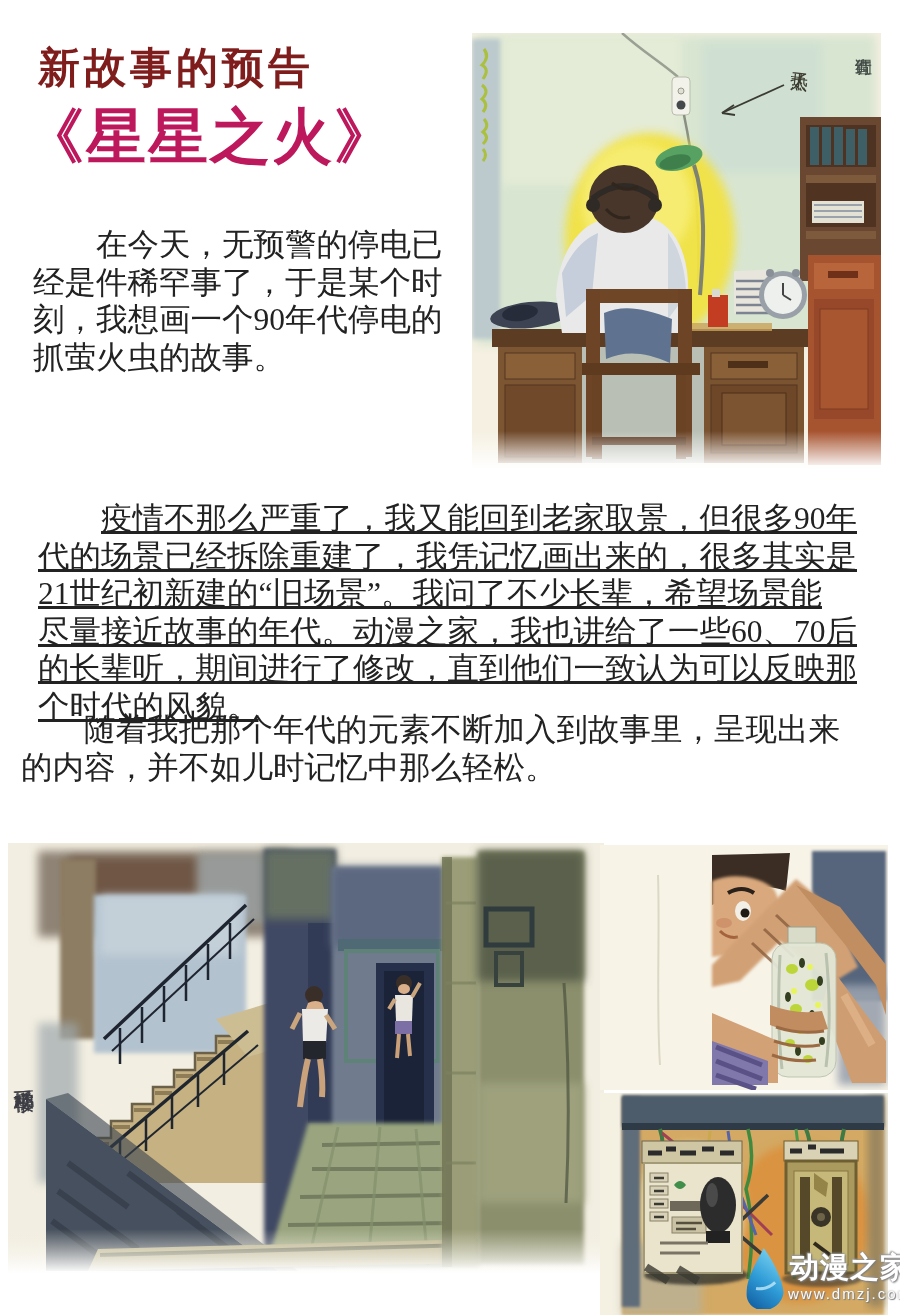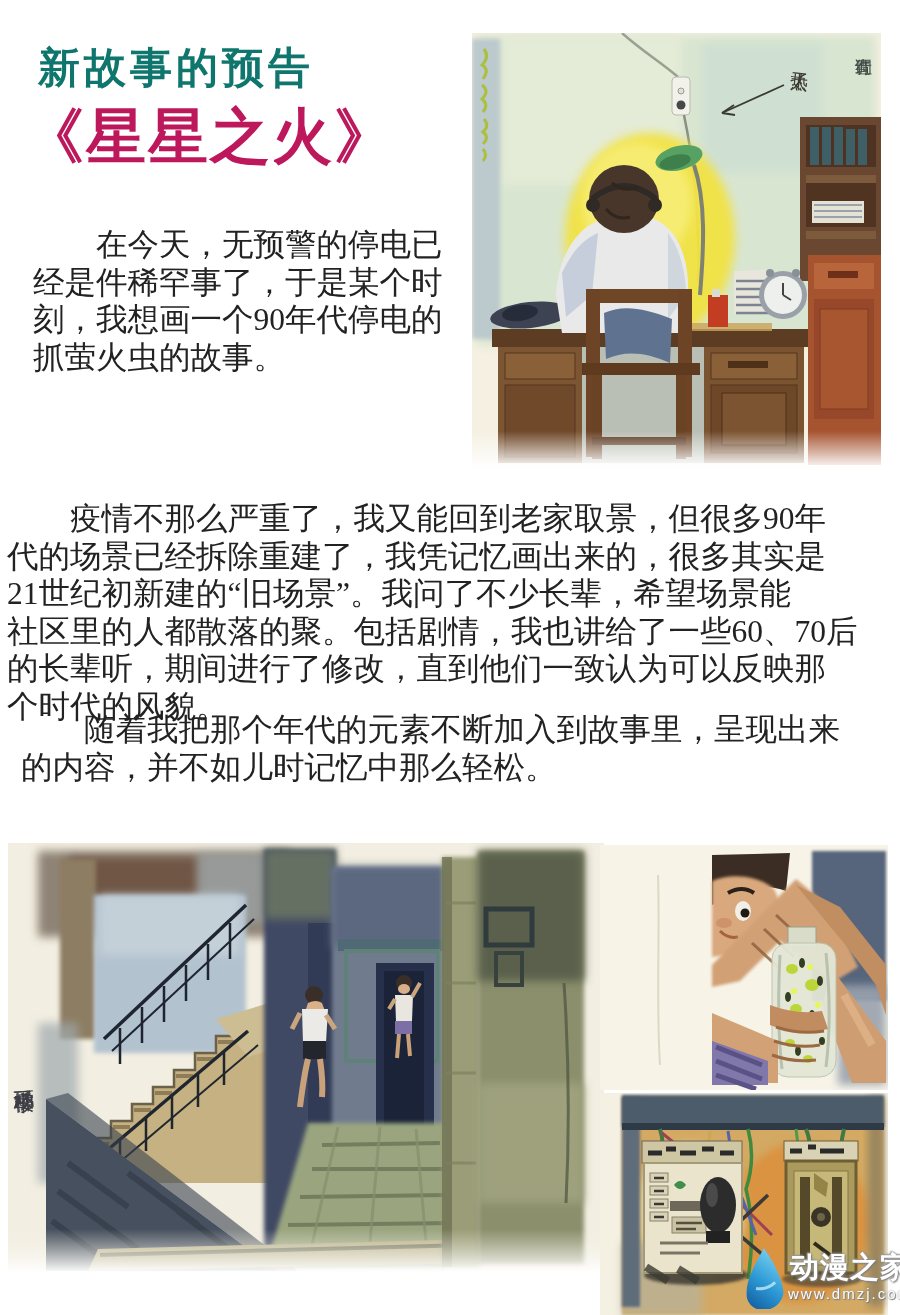--- a/index.html
+++ b/index.html
@@ -5,33 +5,33 @@
   html,body{margin:0;padding:0;background:#e8e8e8;}
   .page{
     position:relative;width:900px;height:1315px;margin:0 auto;
     background:#ffffff;overflow:hidden;
     font-family:"Liberation Serif","DejaVu Serif",serif;
     color:#1f1f1f;
   }
   .kicker{
     position:absolute;left:38px;top:40px;
     font-family:"Liberation Sans","DejaVu Sans",sans-serif;
-    font-weight:900;font-size:42px;letter-spacing:4px;color:#0f766e;
+    font-weight:900;font-size:42px;letter-spacing:4px;color:#7f1d1d;
   }
   .story-title{
     position:absolute;left:24px;top:96px;
     font-family:"Liberation Serif","DejaVu Serif",serif;
     font-weight:900;font-size:60px;letter-spacing:2px;color:#be185d;
     line-height:82px;
   }
   .para{position:absolute;font-size:31.5px;line-height:37.5px;color:#222;}
   .para .line{white-space:nowrap;height:37.5px;}
   .para .indent{padding-left:63px;}
   .p1{left:33px;top:226px;width:432px;}
-  .p2{left:7px;top:500px;width:860px;}
+  .p2{left:38px;top:500px;width:860px;text-decoration:underline;}
   .p3{left:21px;top:711px;width:860px;}
   .art{position:absolute;display:block;}
   .art-desk{left:472px;top:33px;}
   .art-stairs{left:8px;top:843px;}
   .art-firefly{left:600px;top:845px;}
   .art-meters{left:600px;top:1093px;}
   .hand{font-family:"DejaVu Sans","Liberation Sans",cursive,sans-serif;}
   .watermark{
     position:absolute;left:740px;top:1243px;width:155px;height:68px;
     display:flex;align-items:center;
@@ -61,21 +61,21 @@
     <div class="line indent">在今天，无预警的停电已</div>
     <div class="line">经是件稀罕事了，于是某个时</div>
     <div class="line">刻，我想画一个90年代停电的</div>
     <div class="line">抓萤火虫的故事。</div>
   </div>
 
   <div class="para p2">
     <div class="line indent">疫情不那么严重了，我又能回到老家取景，但很多90年</div>
     <div class="line">代的场景已经拆除重建了，我凭记忆画出来的，很多其实是</div>
     <div class="line">21世纪初新建的“旧场景”。我问了不少长辈，希望场景能</div>
-    <div class="line">社区里的人都散落的聚。包括剧情，我也讲给了一些60、70后</div>
+    <div class="line">尽量接近故事的年代。动漫之家，我也讲给了一些60、70后</div>
     <div class="line">的长辈听，期间进行了修改，直到他们一致认为可以反映那</div>
     <div class="line">个时代的风貌。</div>
   </div>
 
   <div class="para p3">
     <div class="line indent">随着我把那个年代的元素不断加入到故事里，呈现出来</div>
     <div class="line">的内容，并不如儿时记忆中那么轻松。</div>
   </div>
 
   <svg class="art art-desk" width="409" height="436" viewBox="0 0 409 436">

